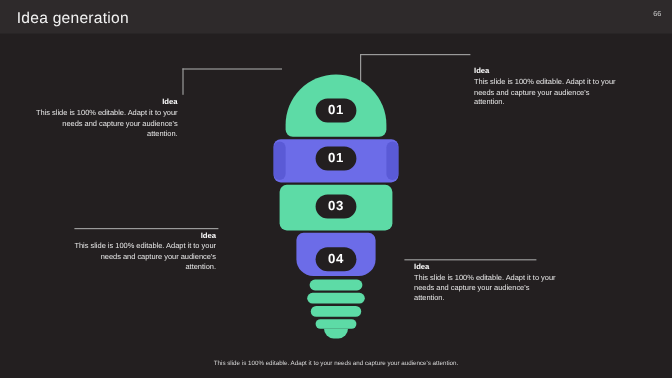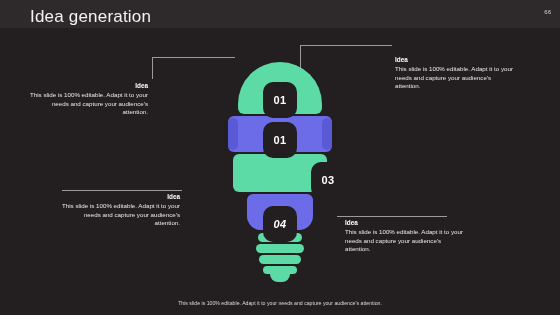--- a/index.html
+++ b/index.html
@@ -23,24 +23,23 @@
     position: absolute;
     left: 0; top: 0;
     width: 560px;
     height: 28px;
     background: #2e2a2b;
   }
   .title-text {
     position: absolute;
     left: 14px;
     top: 7px;
-    font-size: 17px;
+    font-size: 13px;
     color: #f2f2f2;
     letter-spacing: 0.2px;
-    margin-left: 16px;
   }
   .footer-text {
     position: absolute;
     left: 0;
     width: 560px;
     top: 300px;
     text-align: center;
     font-size: 5.2px;
     color: #d9d9d9;
   }
@@ -125,35 +124,35 @@
     position: absolute;
     left: 45px; top: 212px;
     width: 20px; height: 8px;
     background: #5ddba6;
     border-radius: 0 0 9px 9px;
   }
 
   .num-badge {
     position: absolute;
     width: 34px;
-    height: 36px;
+    height: 20px;
     border-radius: 10px;
     background: #231f20;
     color: #ffffff;
     font-size: 11px;
     font-weight: bold;
     display: flex;
     align-items: center;
     justify-content: center;
     letter-spacing: 0.5px;
   }
   .badge-1 { left: 263px; top: 82px; }
   .badge-2 { left: 263px; top: 122px; }
-  .badge-3 { left: 263px; top: 162px; margin-left: 48px; }
-  .badge-4 { left: 263px; top: 206px; font-style: italic; }
+  .badge-3 { left: 263px; top: 162px; }
+  .badge-4 { left: 263px; top: 206px; }
 
   
   .callout {
     position: absolute;
     width: 118px;
   }
   .callout .ct {
     font-size: 6.4px;
     font-weight: bold;
     color: #ffffff;

